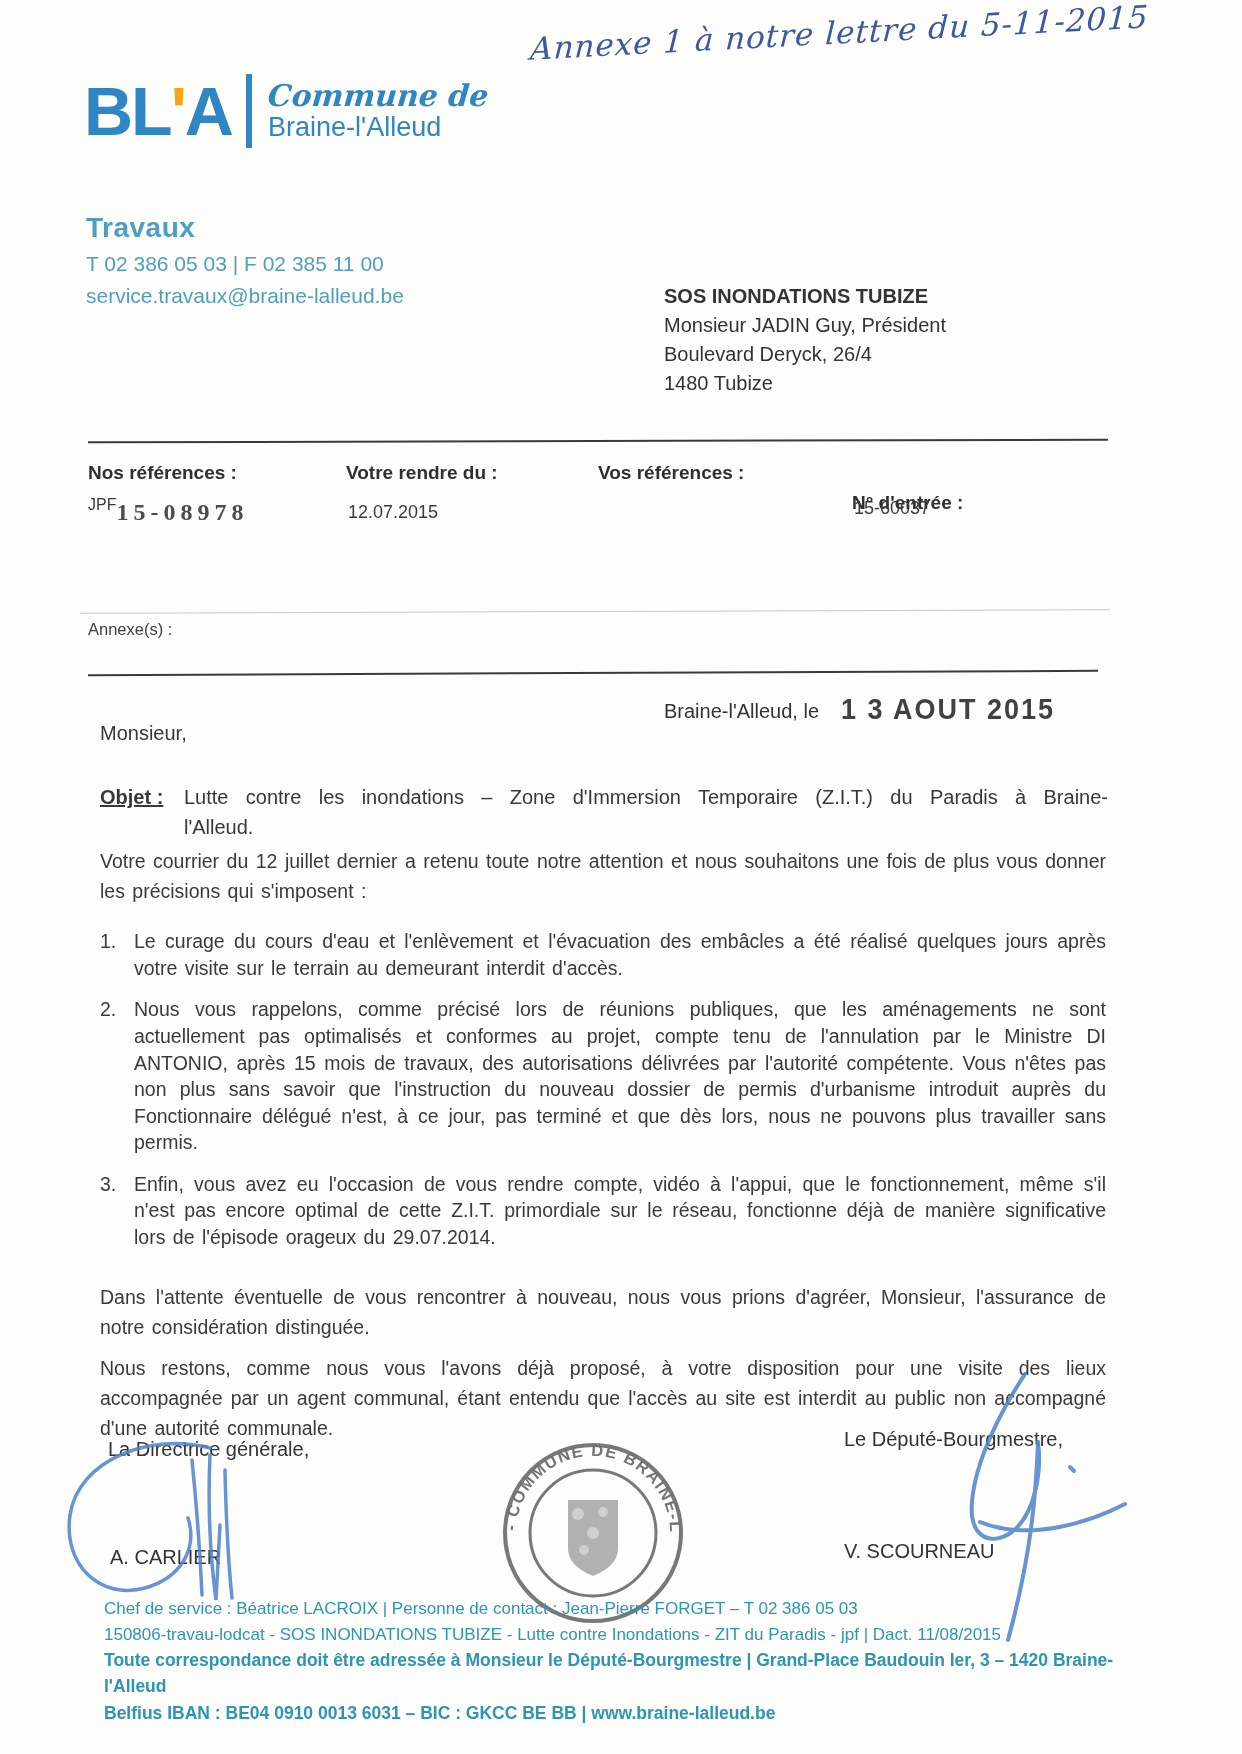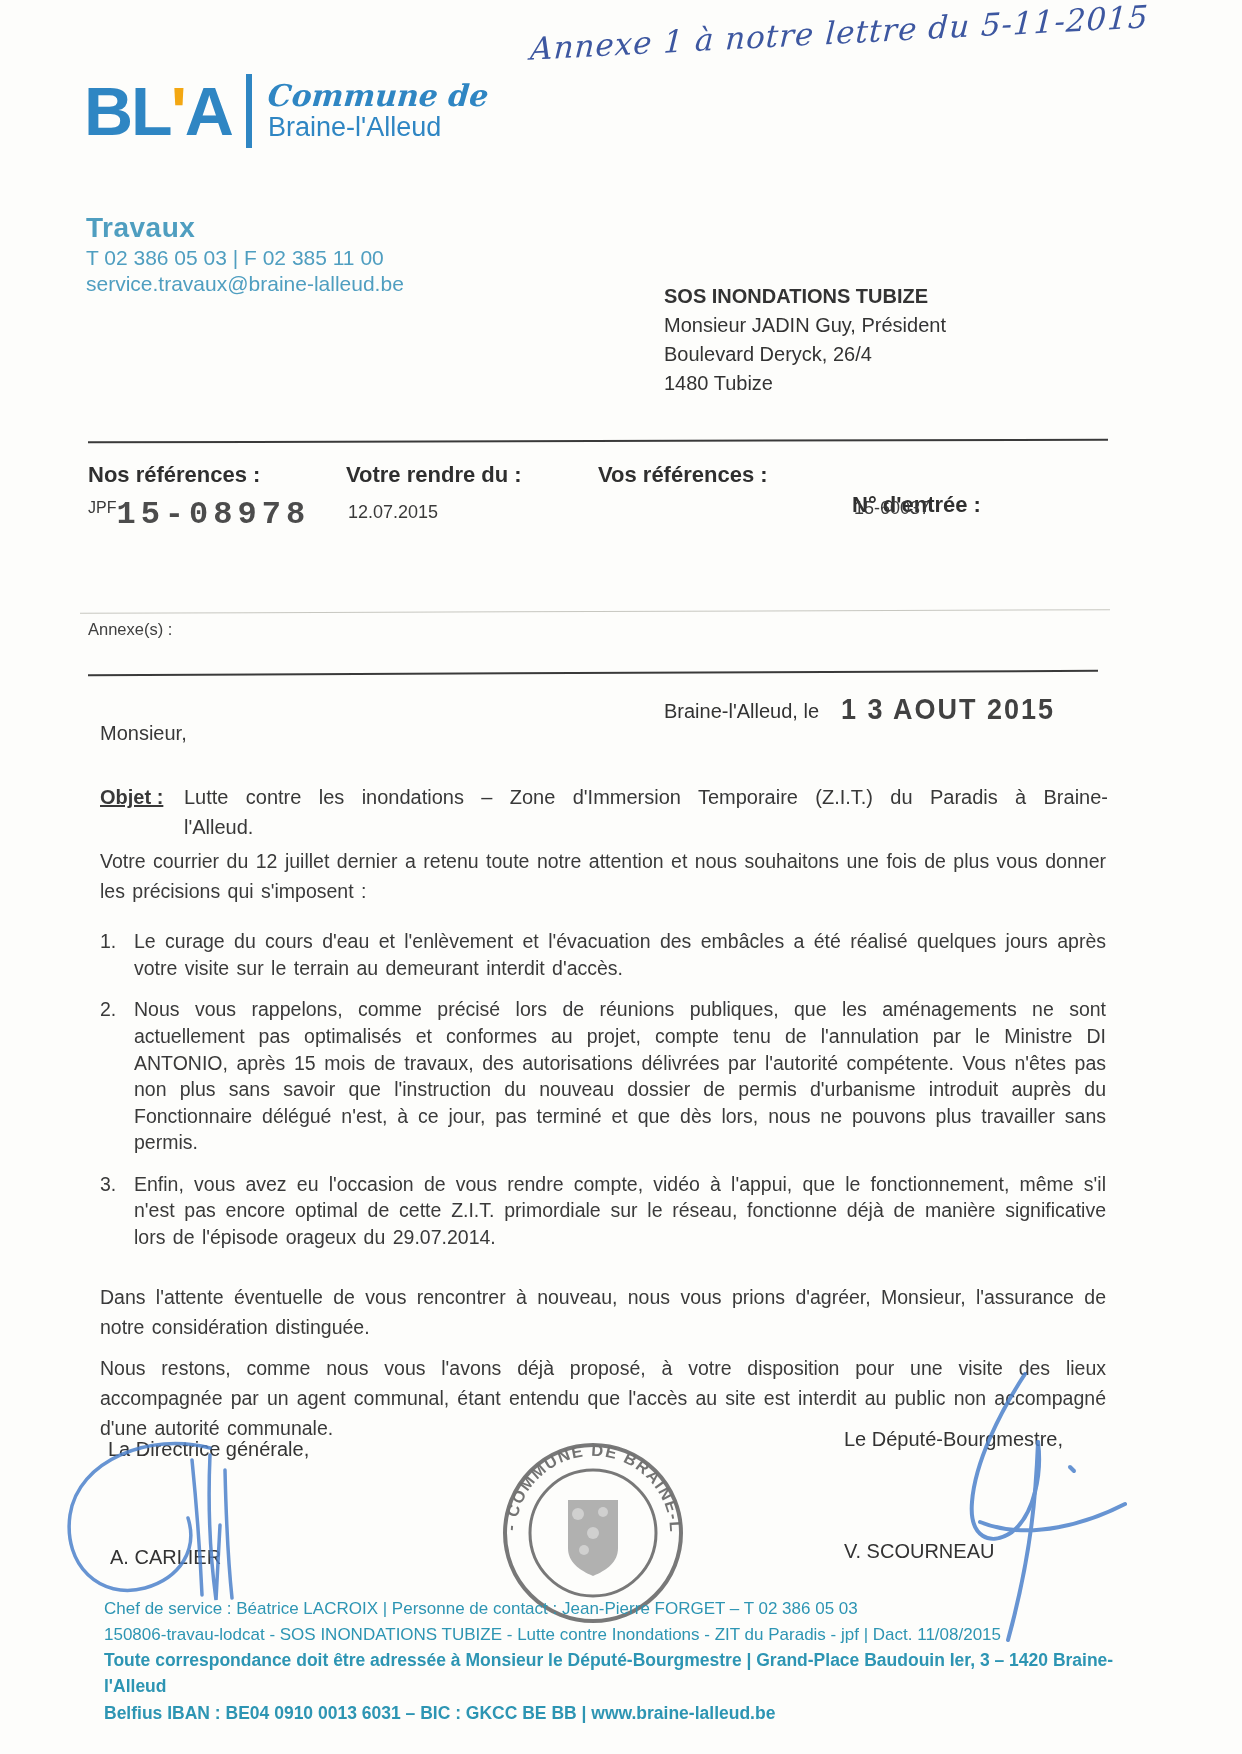--- a/index.html
+++ b/index.html
@@ -19,36 +19,36 @@
   .logo{position:absolute;left:84px;top:74px;display:flex;align-items:center;}
   .logo-abbr{font-size:68px;font-weight:bold;color:#2f86c3;letter-spacing:-2px;line-height:1;}
   .logo-abbr .apos{color:#f3a712;}
   .logo-sep{width:6px;height:74px;background:#2f86c3;margin:0 16px 0 14px;}
   .logo-tag1{font-family:"DejaVu Serif", serif;font-style:italic;font-weight:bold;
     font-size:30px;color:#2f86c3;line-height:1.1;transform:skewX(-5deg);}
   .logo-tag2{font-size:27px;color:#2f86c3;line-height:1.15;}
   
   .dept{position:absolute;left:86px;top:212px;color:#4f9ec0;}
   .dept-name{font-size:28px;font-weight:bold;letter-spacing:0.5px;}
-  .dept-line{font-size:21px;margin-top:2px;}
+  .dept-line{font-size:21px;margin-top:8px;}
   
   .recipient{position:absolute;left:664px;top:282px;font-size:20px;line-height:1.45;color:#333;}
   .recipient .org{font-weight:bold;}
   
   .rule{position:absolute;height:2px;background:#3a3a3a;}
   .rule-1{left:88px;top:440px;width:1020px;transform:rotate(-0.15deg);}
   .rule-faint{left:80px;top:611px;width:1030px;height:1px;background:#c7c7c0;transform:rotate(-0.2deg);}
   .rule-2{left:88px;top:672px;width:1010px;transform:rotate(-0.25deg);}
   
-  .refs-label{position:absolute;font-size:22px;font-weight:bold;color:#2f2f2f;}
+  .refs-label{position:absolute;font-size:19px;font-weight:bold;color:#2f2f2f;}
   .refs-value{position:absolute;font-size:18px;color:#3a3a3a;}
   .ref-stamp{position:absolute;left:88px;top:496px;font-size:17px;color:#3a3a3a;}
   .ref-stamp .prefix{font-size:16px;vertical-align:10px;}
   .ref-stamp .stamped{
-    font-family:Liberation Mono, monospace;font-weight:bold;font-size:32px;
+    font-family:Liberation Serif, serif;font-weight:bold;font-size:24px;
     letter-spacing:5px;color:#2e2e2e;opacity:.85;
   }
   .refs-notes{position:absolute;left:88px;top:552px;font-size:16.5px;color:#3f3f3f;line-height:1.45;}
   .annex-label{position:absolute;left:88px;top:620px;font-size:16.5px;color:#3f3f3f;}
   
   .dateline{position:absolute;left:664px;top:694px;font-size:20px;color:#333;white-space:nowrap;}
   .date-stamp{
     display:inline-block;margin-left:22px;font-weight:bold;font-size:27px;
     letter-spacing:2px;color:#2d2d2d;transform:scaleY(1.08);opacity:.9;
   }

